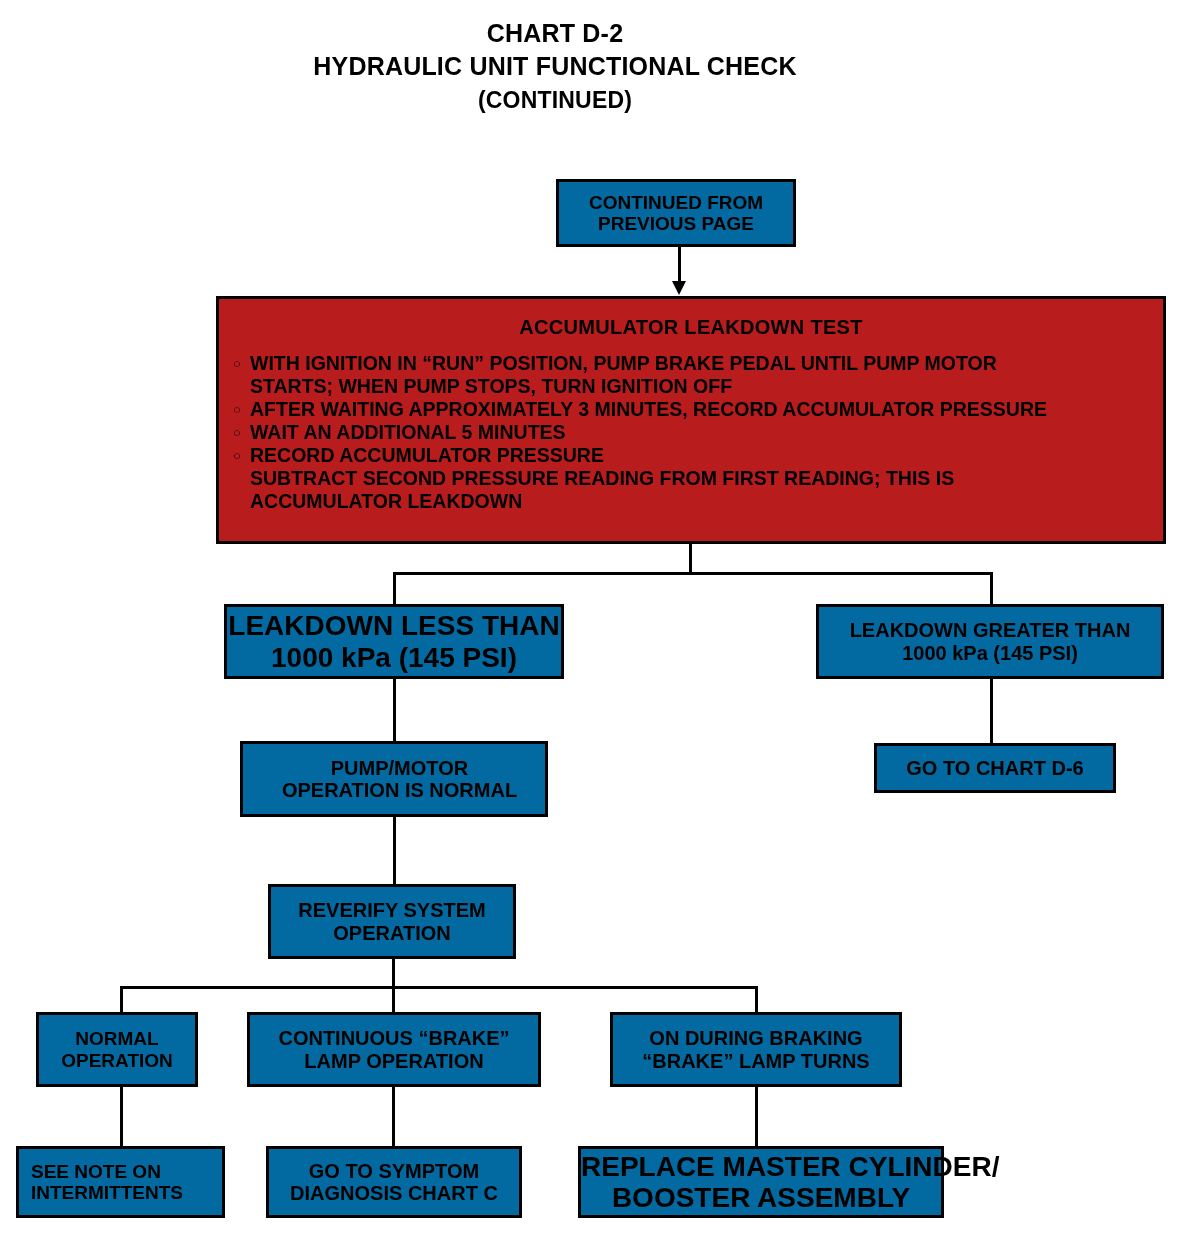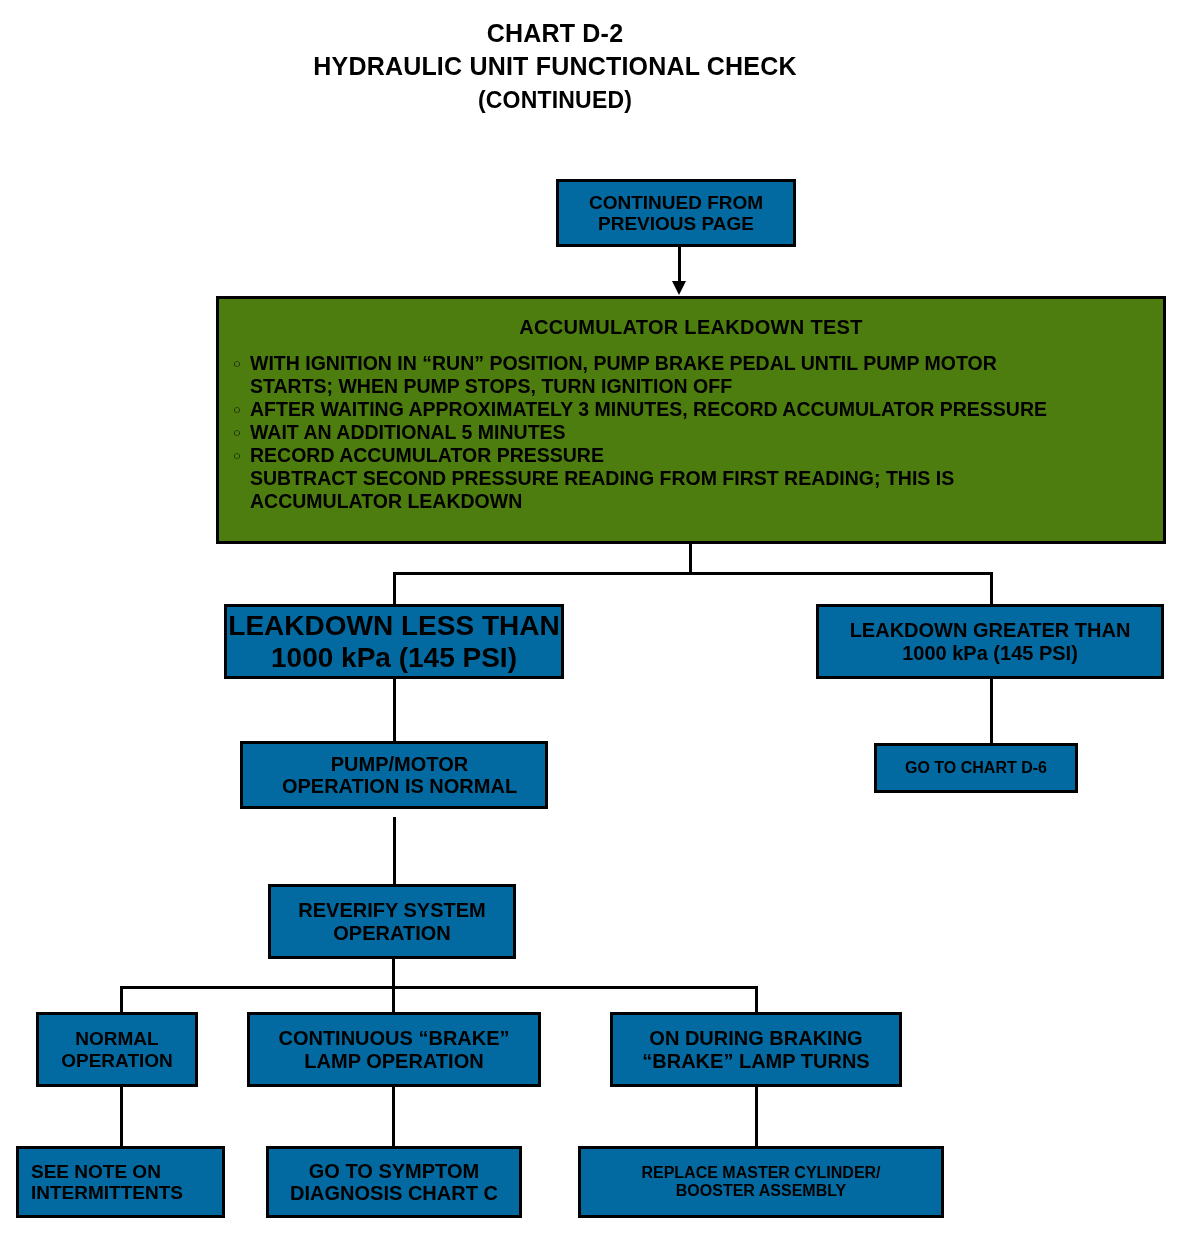--- a/index.html
+++ b/index.html
@@ -56,21 +56,21 @@
     padding: 0 6px;
     width: 100%;
   }
   .box .ln { display: block; white-space: nowrap; }
 
   
   .test-box {
     position: absolute;
     box-sizing: border-box;
     border: 3px solid #000;
-    background: #4d7c0f;
+    background: #b91c1c;
     color: #000;
   }
   .test-heading {
     text-align: center;
     font-weight: bold;
     font-size: 20px;
     letter-spacing: 0.3px;
     margin-top: 17px;
     margin-bottom: 13px;
   }
@@ -189,28 +189,28 @@
     <div class="lines">
       <span class="ln">LEAKDOWN GREATER THAN</span>
       <span class="ln">1000 kPa (145 PSI)</span>
     </div>
   </div>
 
   <div class="v-line" style="left:393px; top:679px; height:63px;"></div>
 
   <div class="v-line" style="left:990px; top:679px; height:64px;"></div>
 
-  <div class="box" style="left:240px; top:741px; width:308px; height:68px; font-size:20px;padding-left:11px;">
+  <div class="box" style="left:240px; top:741px; width:308px; height:76px; font-size:20px;padding-left:11px;">
     <div class="lines">
       <span class="ln">PUMP/MOTOR</span>
       <span class="ln">OPERATION IS NORMAL</span>
     </div>
   </div>
 
-  <div class="box" style="left:874px; top:743px; width:204px; height:50px; font-size:16px;">
+  <div class="box" style="left:874px; top:743px; width:242px; height:50px; font-size:20px;">
     <div class="lines">
       <span class="ln">GO TO CHART D-6</span>
     </div>
   </div>
 
   <div class="v-line" style="left:393px; top:817px; height:68px;"></div>
 
   <div class="box" style="left:268px; top:884px; width:248px; height:75px; font-size:20px;">
     <div class="lines">
       <span class="ln">REVERIFY SYSTEM</span>
@@ -256,20 +256,20 @@
     </div>
   </div>
 
   <div class="box" style="left:266px; top:1146px; width:256px; height:72px; font-size:20px;">
     <div class="lines">
       <span class="ln">GO TO SYMPTOM</span>
       <span class="ln">DIAGNOSIS CHART C</span>
     </div>
   </div>
 
-  <div class="box" style="left:578px; top:1146px; width:366px; height:72px; font-size:16px;">
+  <div class="box" style="left:578px; top:1146px; width:366px; height:72px; font-size:28px;">
     <div class="lines">
       <span class="ln">REPLACE MASTER CYLINDER/</span>
       <span class="ln">BOOSTER ASSEMBLY</span>
     </div>
   </div>
 
 </div>
 
 </body></html>

